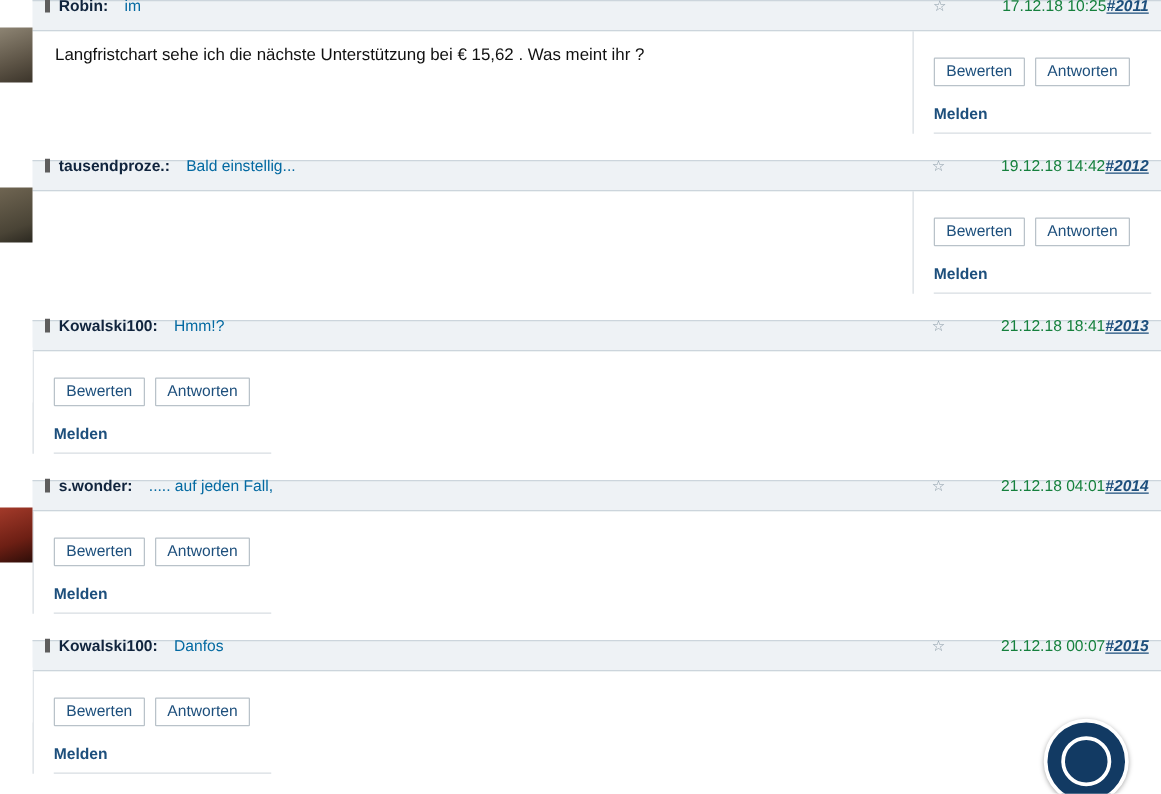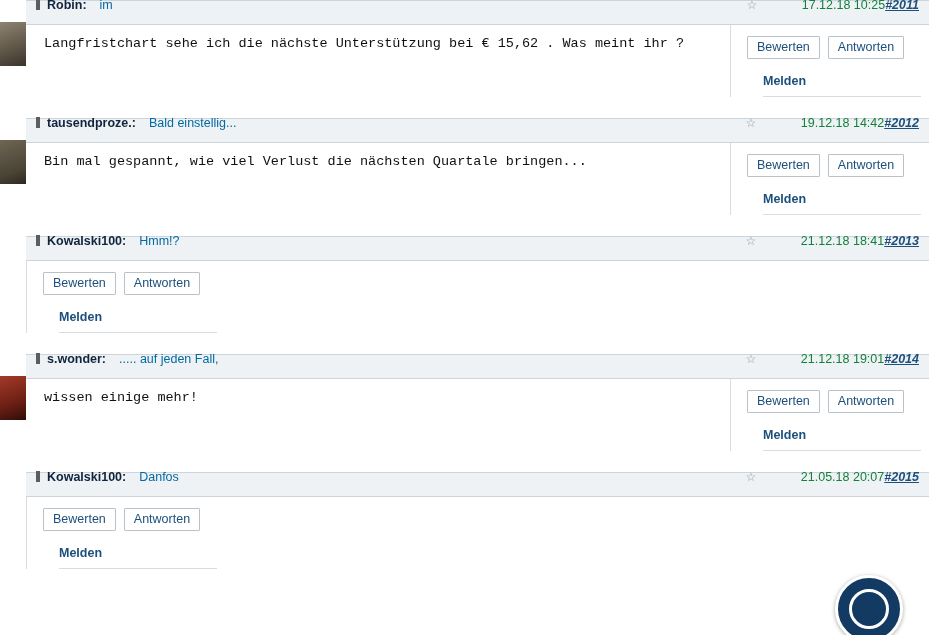--- a/index.html
+++ b/index.html
@@ -113,30 +113,29 @@
   .post-text {
     flex: 1 1 auto;
     padding: 9px 12px 10px 18px;
     line-height: 20px;
     font-size: 13.5px;
     color: #111111;
     min-width: 0;
   }
   .post-text p {
     margin: 0;
-    font-family: Liberation Mono, monospace;
   }
   .post-text p + p {
     margin-top: 20px;
   }
   .actions {
     flex: 0 0 199px;
     width: 199px;
     border-left: 1px solid #d7dde2;
-    padding: 11px 8px 0 16px;
+    padding: 21px 8px 0 16px;
     box-sizing: border-box;
   }
   .action-row {
     display: flex;
     gap: 8px;
   }
   .btn {
     border: 1px solid #b9c2c9;
     background: #ffffff;
     color: #1d4f7c;
@@ -145,21 +144,20 @@
     padding: 3px 9px 4px 9px;
     line-height: 14px;
     cursor: pointer;
     border-radius: 1px;
     white-space: nowrap;
   }
   .report-wrap {
     margin-top: 14px;
     border-bottom: 1px solid #d7dde2;
     padding-bottom: 8px;
-    margin-left: 16px;
   }
   .report-link {
     color: #1d4f7c;
     font-weight: bold;
     font-size: 12.5px;
     text-decoration: none;
     cursor: pointer;
   }
   .gap {
     height: 21px;
@@ -238,21 +236,20 @@
           <span class="head-marker"></span>
           <span class="author">tausendproze.:</span>
           <span class="subject">Bald einstellig...</span>
           <span class="head-spacer"></span>
           <span class="star-icon">☆</span>
           <span class="timestamp">19.12.18 14:42</span>
           <span class="postnum">#2012</span>
         </div>
         <div class="post-body">
           <div class="post-text">
-            <p>Bin mal gespannt, wie viel Verlust die nächsten Quartale bringen...</p>
           </div>
           <div class="actions">
             <div class="action-row">
               <button class="btn">Bewerten</button>
               <button class="btn">Antworten</button>
             </div>
             <div class="report-wrap">
               <a class="report-link">Melden</a>
             </div>
           </div>
@@ -298,27 +295,24 @@
       <div class="avatar-strip">
         <div class="avatar a4"></div>
       </div>
       <div class="post-main">
         <div class="post-head">
           <span class="head-marker"></span>
           <span class="author">s.wonder:</span>
           <span class="subject">..... auf jeden Fall,</span>
           <span class="head-spacer"></span>
           <span class="star-icon">☆</span>
-          <span class="timestamp">21.12.18 19:01</span>
+          <span class="timestamp">21.12.18 04:01</span>
           <span class="postnum">#2014</span>
         </div>
         <div class="post-body">
-          <div class="post-text">
-            <p>wissen einige mehr!</p>
-          </div>
           <div class="actions">
             <div class="action-row">
               <button class="btn">Bewerten</button>
               <button class="btn">Antworten</button>
             </div>
             <div class="report-wrap">
               <a class="report-link">Melden</a>
             </div>
           </div>
         </div>
@@ -332,21 +326,21 @@
       <div class="avatar-strip">
         <div class="avatar a5"></div>
       </div>
       <div class="post-main">
         <div class="post-head">
           <span class="head-marker"></span>
           <span class="author">Kowalski100:</span>
           <span class="subject">Danfos</span>
           <span class="head-spacer"></span>
           <span class="star-icon">☆</span>
-          <span class="timestamp">21.05.18 20:07</span>
+          <span class="timestamp">21.12.18 00:07</span>
           <span class="postnum">#2015</span>
         </div>
         <div class="post-body">
           <div class="actions">
             <div class="action-row">
               <button class="btn">Bewerten</button>
               <button class="btn">Antworten</button>
             </div>
             <div class="report-wrap">
               <a class="report-link">Melden</a>

